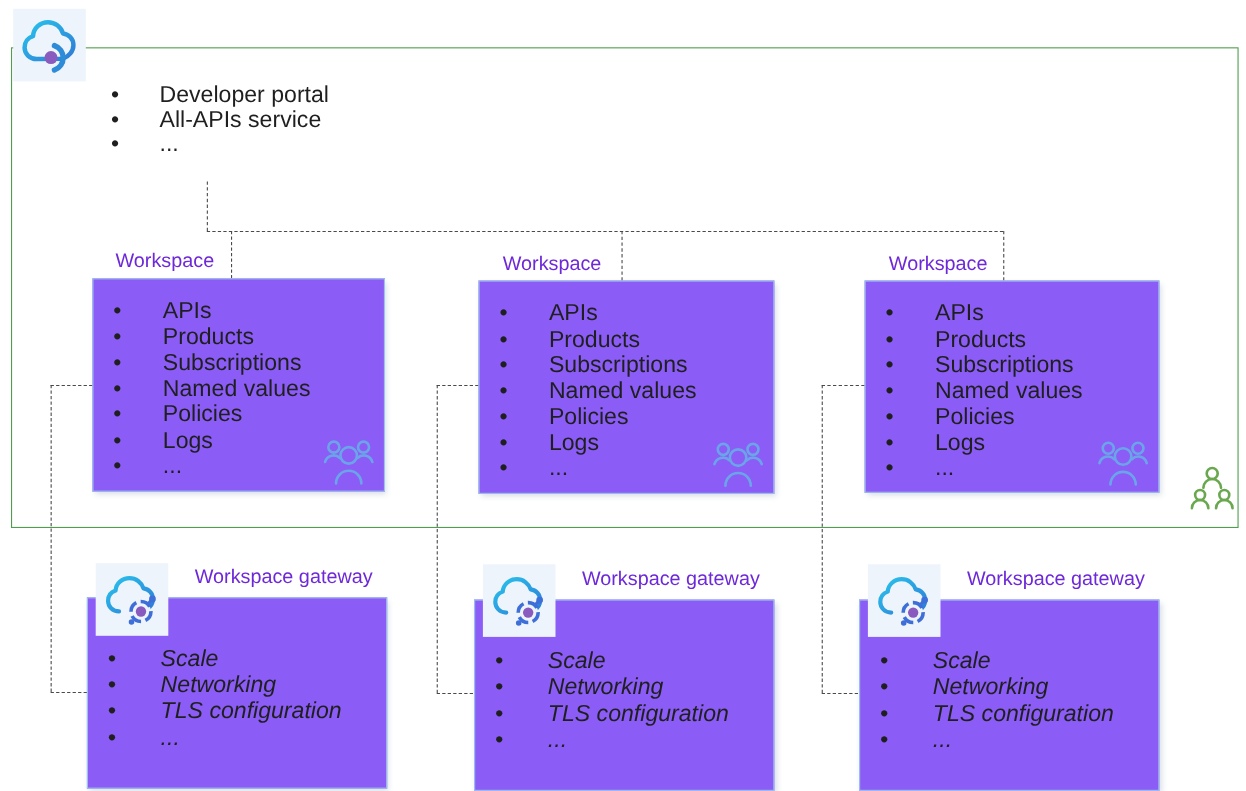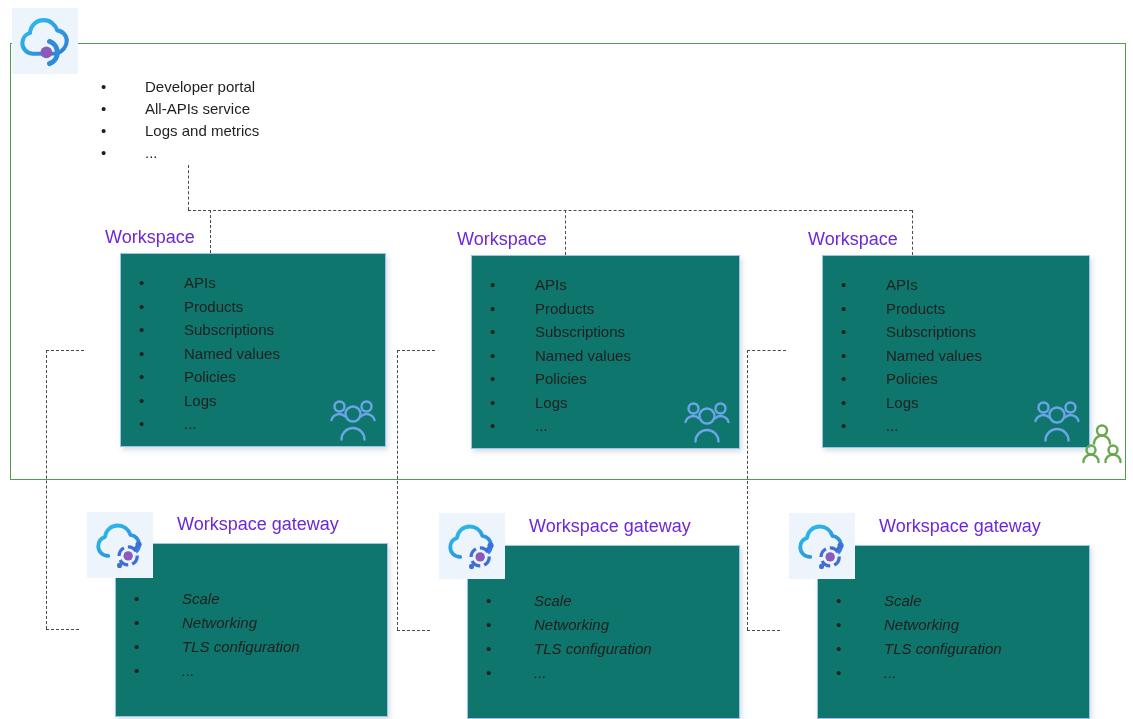--- a/index.html
+++ b/index.html
@@ -7,24 +7,24 @@
     position:relative;width:1133px;height:719px;background:#ffffff;overflow:hidden;
     font-family:"Liberation Sans", sans-serif;color:#1f1f1f;
   }
   .abs{position:absolute;}
   
   .service-frame{border:1.5px solid #4f9e4f;background:transparent;}
   .service-title{color:#4f9e4f;font-size:20px;white-space:nowrap;}
   
   .icon-tile{background:#eef4fb;display:flex;align-items:center;justify-content:center;}
   
-  .wbox{background:#0f766e;border:1px solid #9cc3ec;box-shadow:2px 3px 5px rgba(120,140,170,0.28);margin-left:36px;}
+  .wbox{background:#8b5cf6;border:1px solid #9cc3ec;box-shadow:2px 3px 5px rgba(120,140,170,0.28);}
   .blue-title{color:#6d28d9;font-size:18px;white-space:nowrap;margin-left:20px;}
   
-  ul.blist{list-style:none;margin:0;padding:0;font-size:15px;}
+  ul.blist{list-style:none;margin:0;padding:0;font-size:21px;}
   ul.blist li{position:relative;padding-left:63px;white-space:nowrap;}
   ul.blist li::before{content:"\2022";position:absolute;left:18px;top:0;}
   ul.blist.svc li{padding-left:50px;line-height:22px;}
   ul.blist.svc li::before{left:6px;}
   ul.blist.ws li{line-height:23.5px;}
   ul.blist.gw li{line-height:24px;padding-left:66px;font-style:italic;}
   
   .dash-h{border-top:1.5px dashed #4a4a4a;height:0;}
   .dash-v{border-left:1.5px dashed #4a4a4a;width:0;}
 </style>
@@ -49,21 +49,20 @@
       <path d="M19 46 C 12 46 7 40.5 7 34.5 C 7 29 10.5 24.5 15.5 23 C 16 15 22.5 9 30.5 9 C 37.5 9 43.5 13.7 45.5 20.3 C 51.5 21 56 26 56 31.8 C 56 38 51.5 43.5 45 45.8 L 19 46 Z" fill="none" stroke="url(#cloudGrad)" stroke-width="4.5" stroke-linejoin="round" stroke-linecap="round"></path>
       <path d="M37 32.5 A 13 13 0 0 1 37 57" fill="none" stroke="#2e8bd8" stroke-width="5.5" stroke-linecap="round"></path>
       <circle cx="33.5" cy="44.5" r="6.5" fill="#8a5bbe"></circle>
     </svg>
   </div>
 
 
   <ul class="abs blist svc" style="left:95px;top:76px;width:320px;">
       <li>Developer portal</li>
       <li>All-APIs service</li>
-      <li>Logs and metrics</li>
       <li>...</li>
     </ul>
 
   <div class="abs dash-v" style="left:188px;top:165px;height:45px;"></div>
   <div class="abs dash-h" style="left:188px;top:210px;width:724px;"></div>
   <div class="abs dash-v" style="left:210px;top:210px;height:43px;"></div>
   <div class="abs dash-v" style="left:565px;top:210px;height:45px;"></div>
   <div class="abs dash-v" style="left:912px;top:210px;height:45px;"></div>
 
   <div class="abs dash-h" style="left:46px;top:350px;width:38px;"></div>

